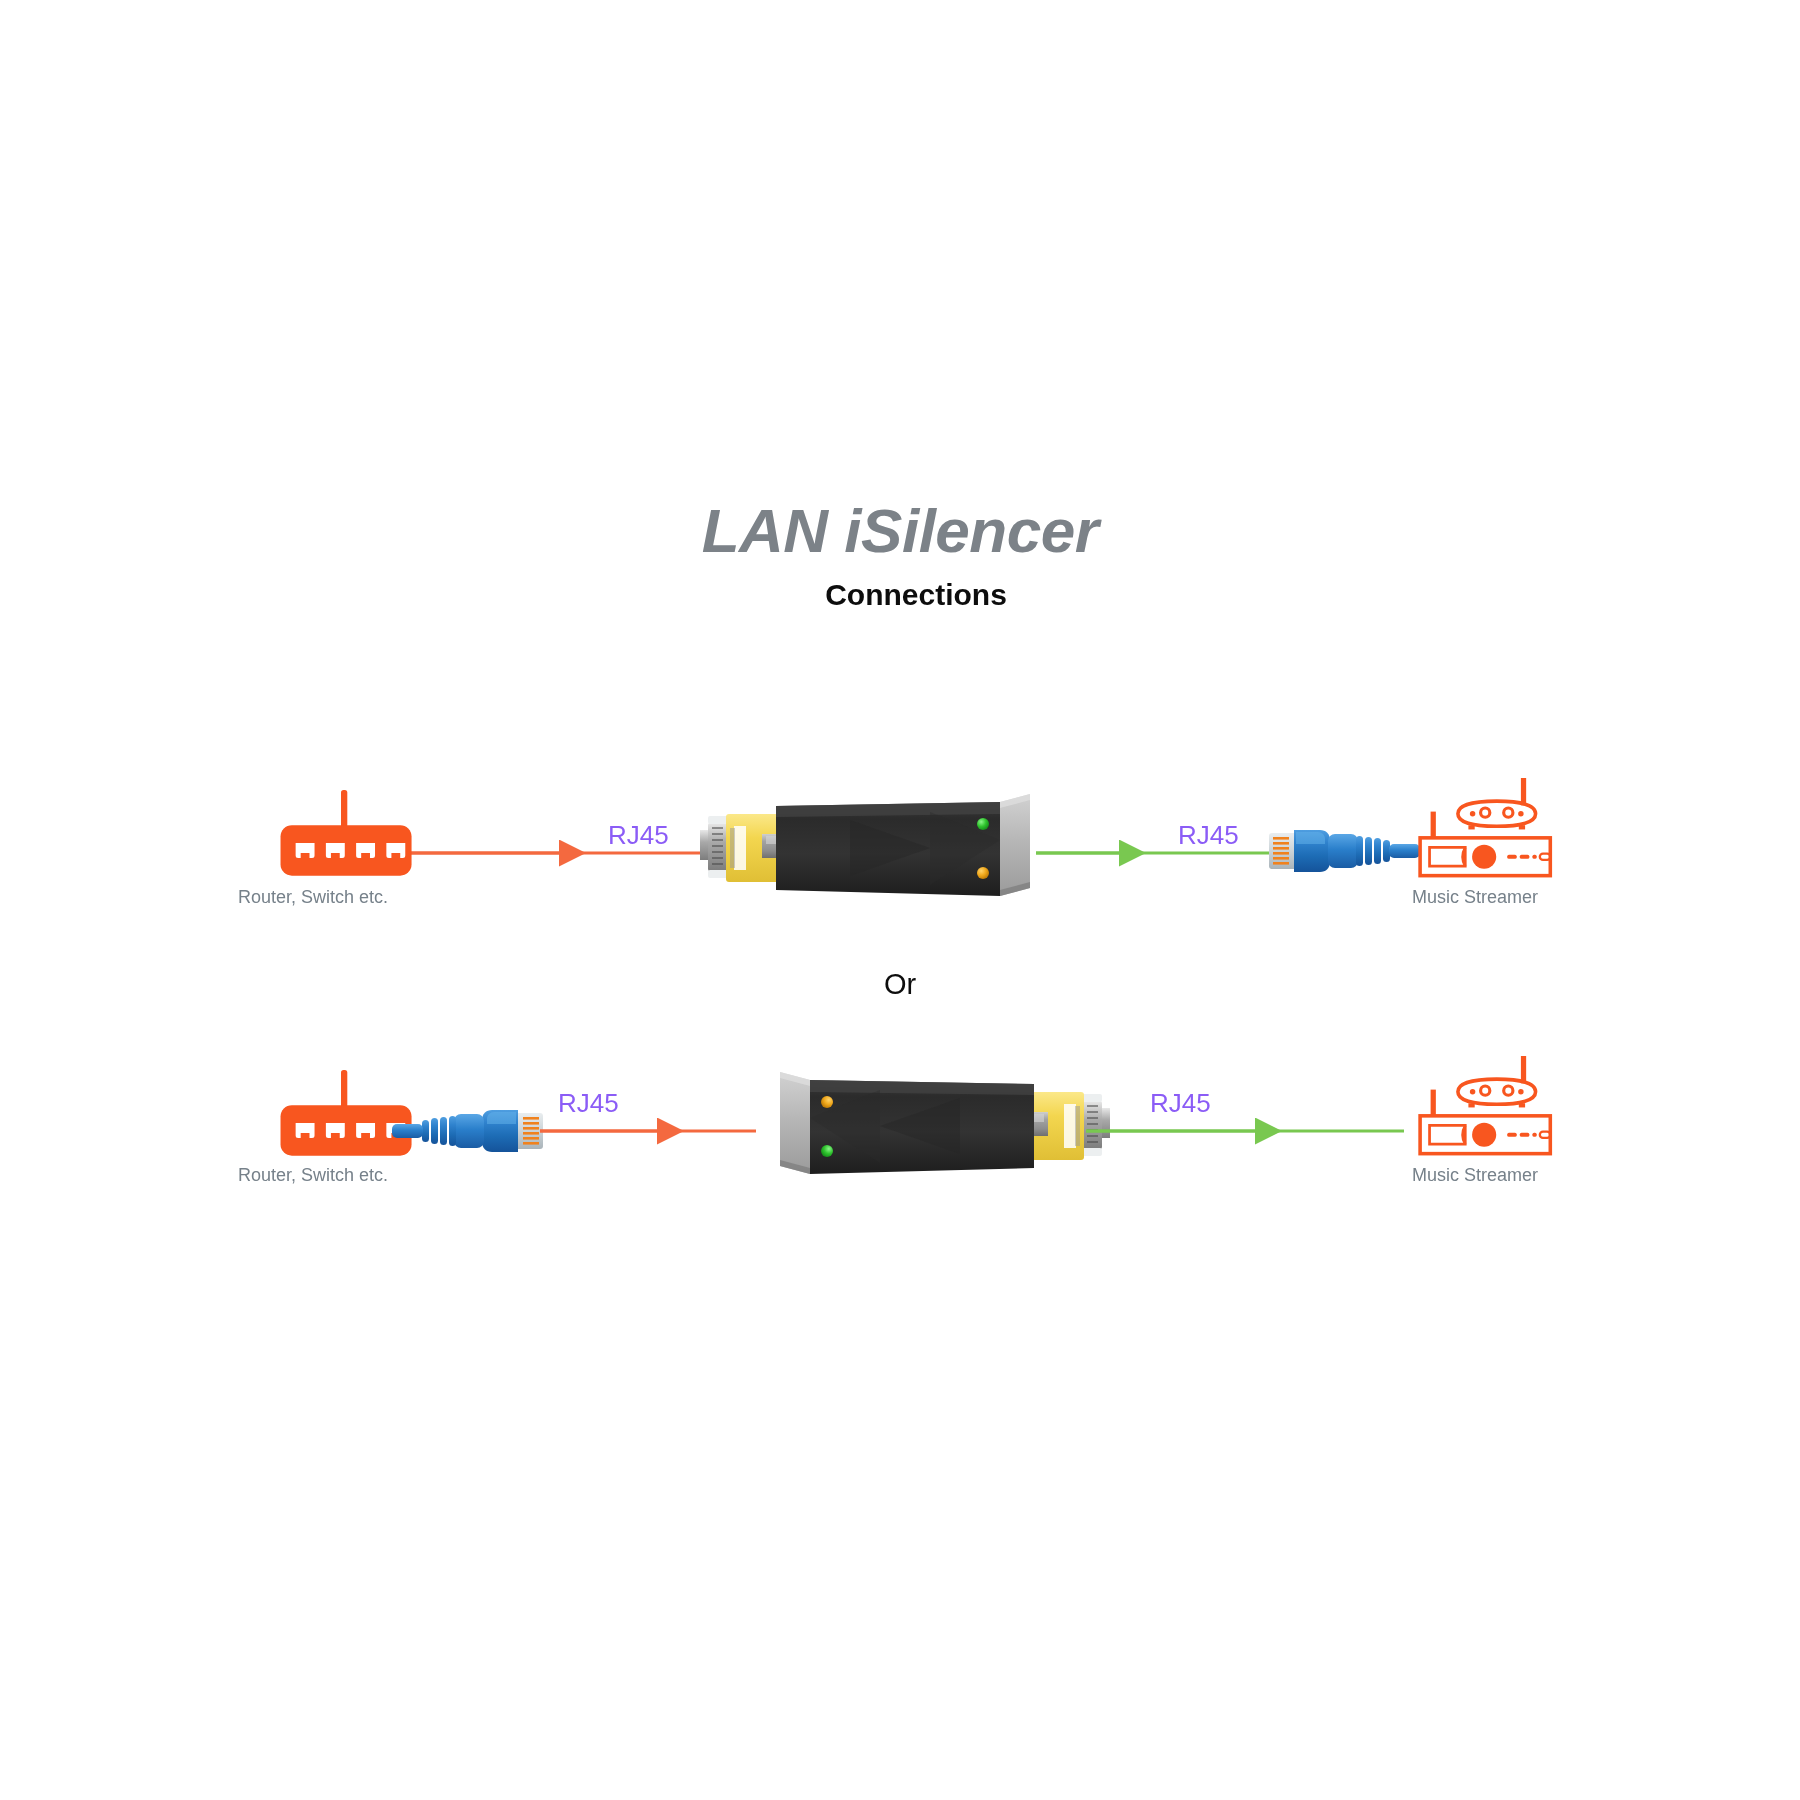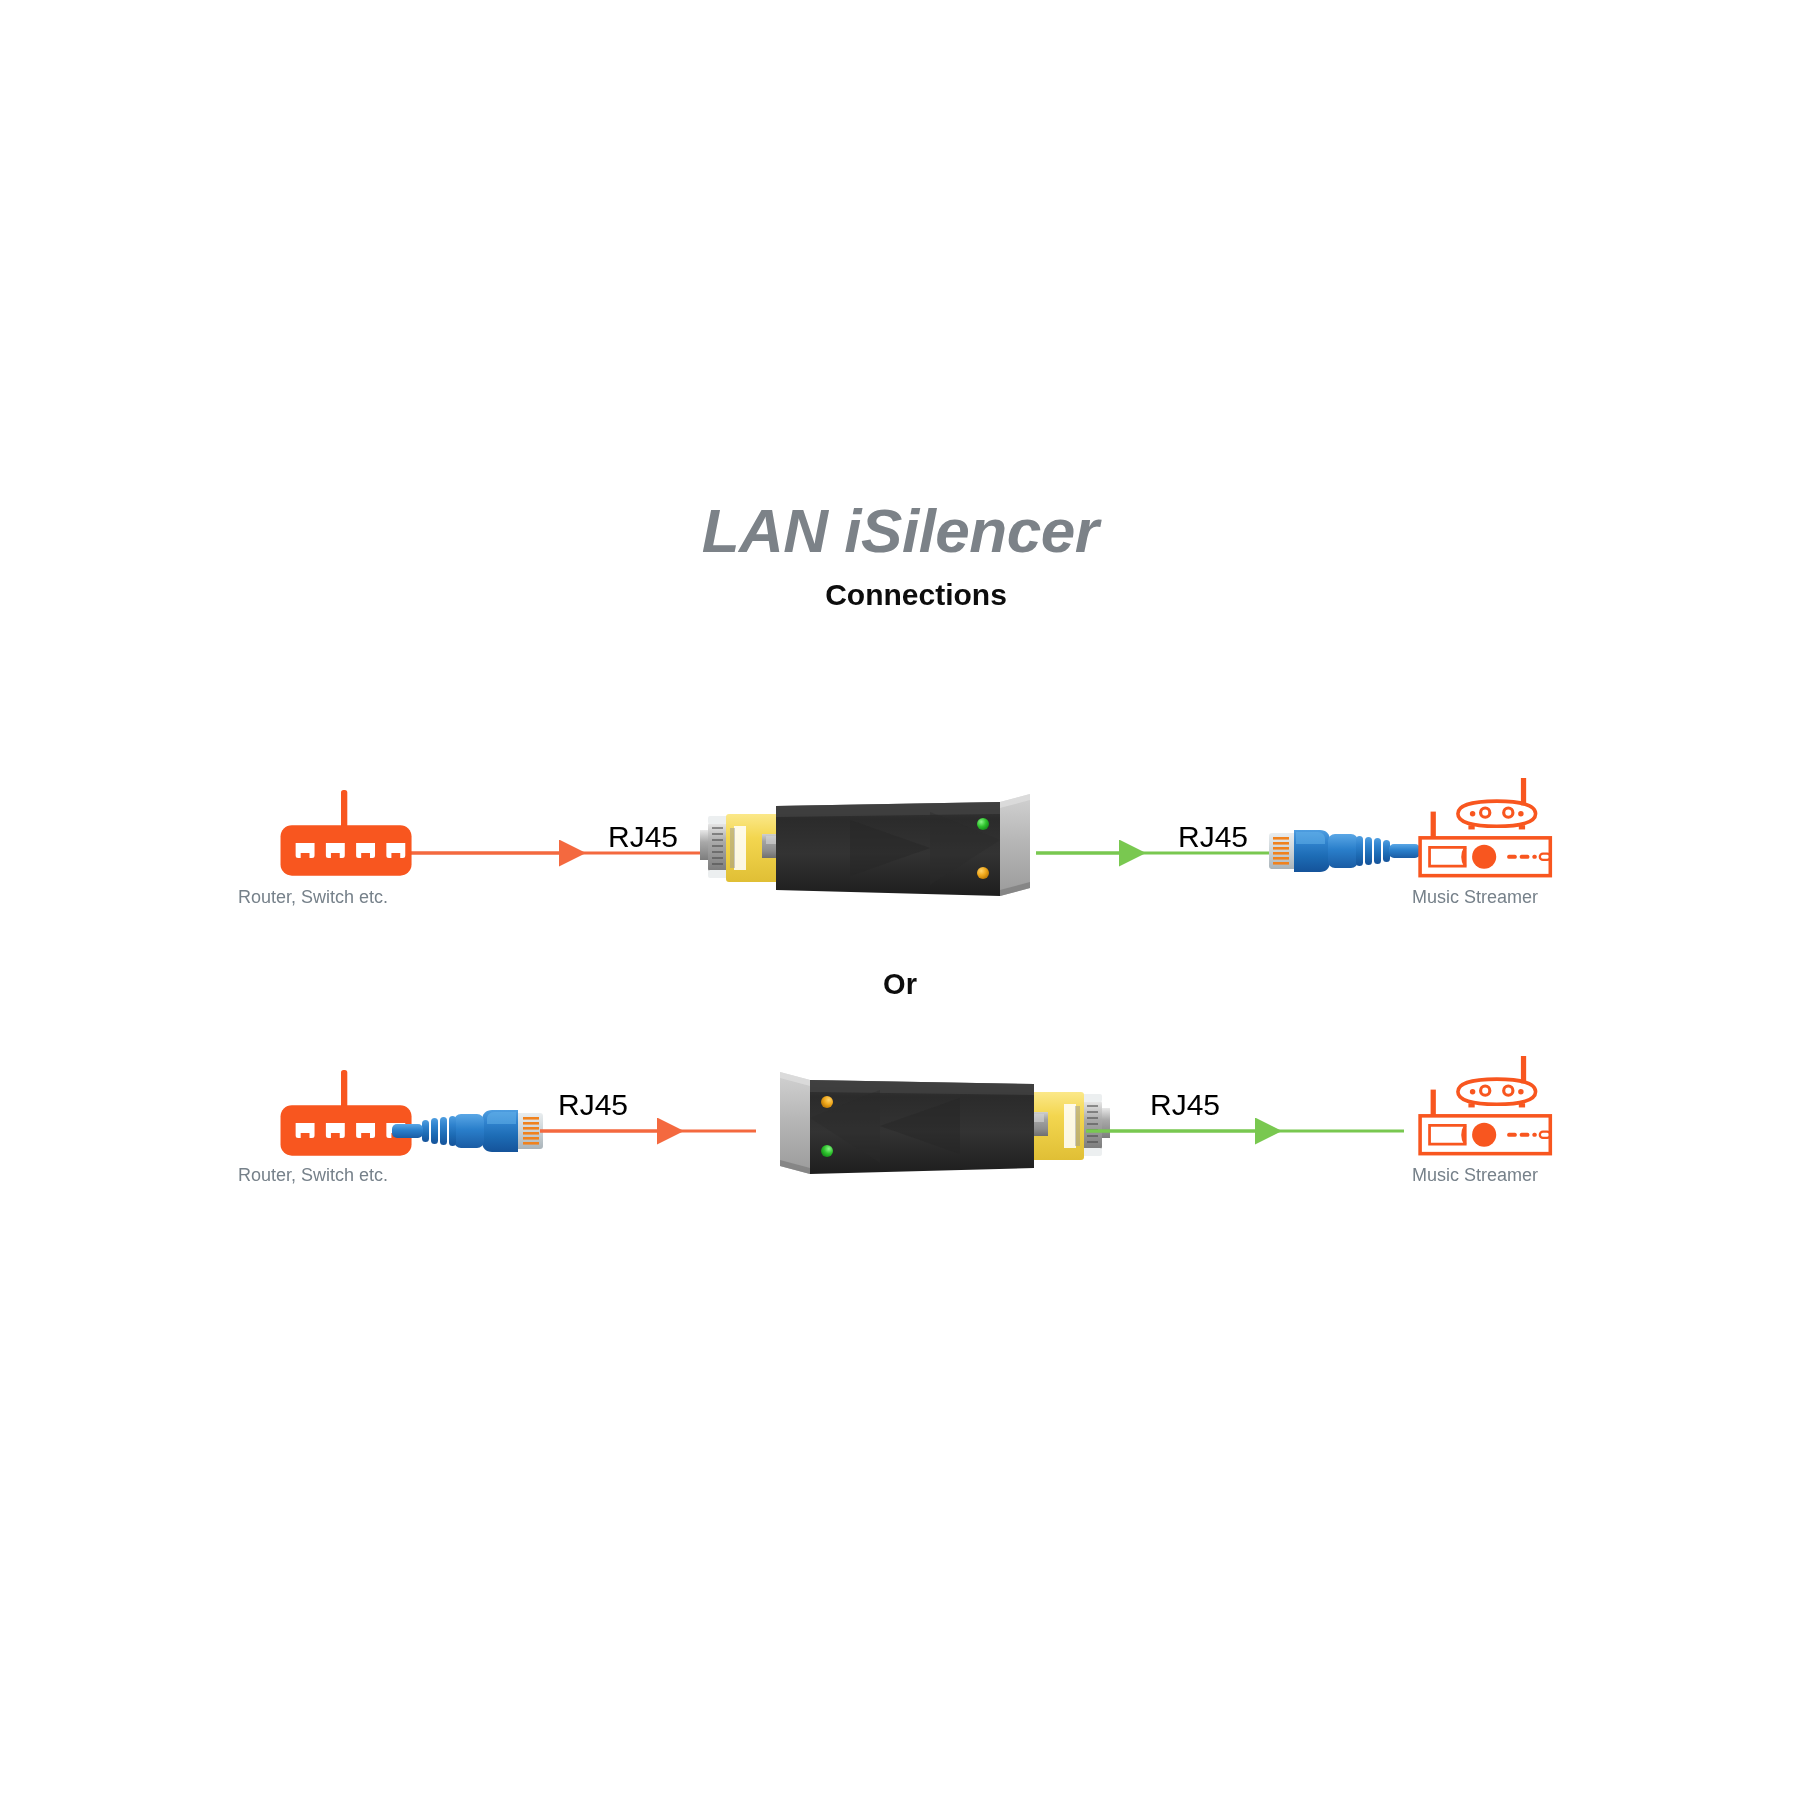--- a/index.html
+++ b/index.html
@@ -49,36 +49,36 @@
     white-space: nowrap;
     padding-left: 16px;
   }
   .or-label {
     position: absolute;
     left: 0;
     top: 968px;
     width: 1800px;
     text-align: center;
     font-size: 29px;
-    font-weight: bold;
+    font-weight: normal;
     color: #0d0d0d;
   }
 
   
   .caption {
     position: absolute;
     font-size: 18px;
     color: #76818a;
     white-space: nowrap;
     margin-top: 7px;
   }
   .rj45-label {
     position: absolute;
-    font-size: 30px;
-    color: #000000;
+    font-size: 26px;
+    color: #8b5cf6;
     white-space: nowrap;
   }
 
   
   .layer {
     position: absolute;
     left: 0; top: 0;
     width: 1800px;
     height: 1800px;
     pointer-events: none;

